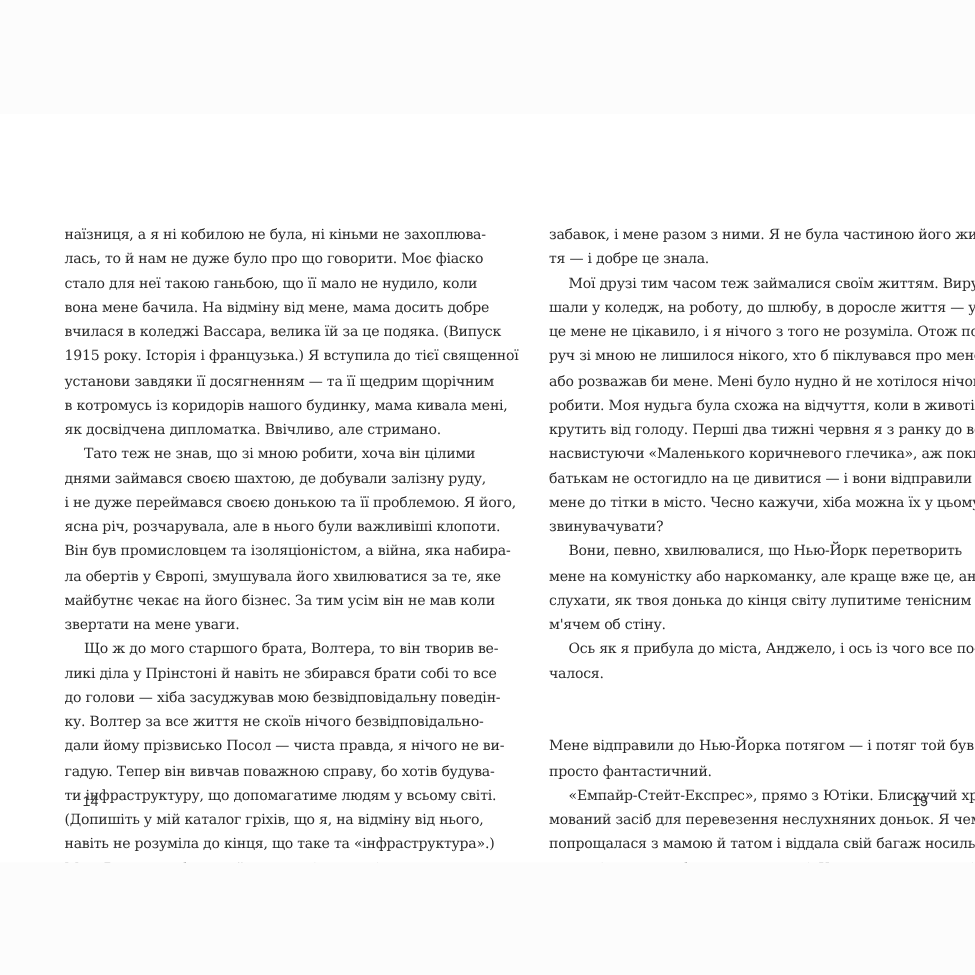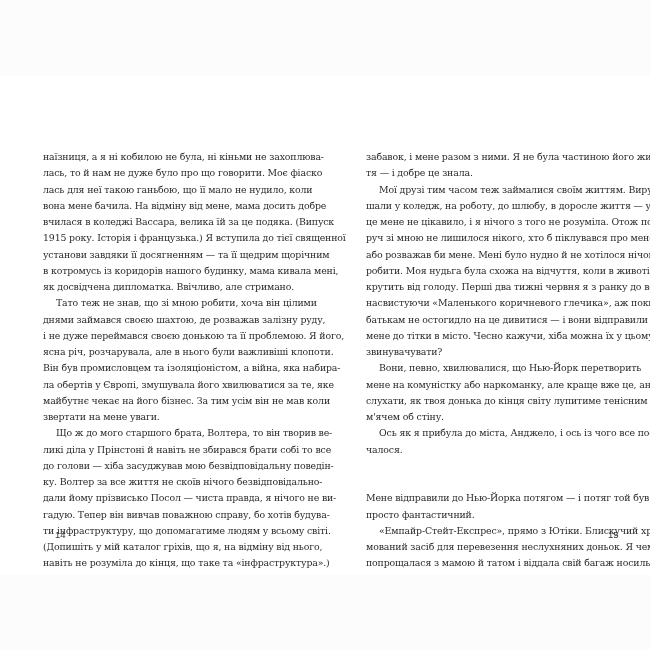--- a/index.html
+++ b/index.html
@@ -42,29 +42,29 @@
     .page-num.right { left: 608px; }
   </style>
 </head>
 <body>
 
 <div class="band-top"></div>
 
 <div class="page left" id="left-page">
     <span class="line">наїзниця, а я ні кобилою не була, ні кіньми не захоплюва-</span>
     <span class="line">лась, то й нам не дуже було про що говорити. Моє фіаско</span>
-    <span class="line">лась для неї такою ганьбою, що її мало не нудило, коли</span>
+    <span class="line">стало для неї такою ганьбою, що її мало не нудило, коли</span>
     <span class="line">вона мене бачила. На відміну від мене, мама досить добре</span>
     <span class="line">вчилася в коледжі Вассара, велика їй за це подяка. (Випуск</span>
     <span class="line">1915 року. Історія і французька.) Я вступила до тієї священної</span>
     <span class="line">установи завдяки її досягненням — та її щедрим щорічним</span>
     <span class="line">в котромусь із коридорів нашого будинку, мама кивала мені,</span>
     <span class="line last">як досвідчена дипломатка. Ввічливо, але стримано.</span>
     <span class="line indent">Тато теж не знав, що зі мною робити, хоча він цілими</span>
-    <span class="line">днями займався своєю шахтою, де розважав залізну руду,</span>
+    <span class="line">днями займався своєю шахтою, де добували залізну руду,</span>
     <span class="line">і не дуже переймався своєю донькою та її проблемою. Я його,</span>
     <span class="line">ясна річ, розчарувала, але в нього були важливіші клопоти.</span>
     <span class="line">Він був промисловцем та ізоляціоністом, а війна, яка набира-</span>
     <span class="line">ла обертів у Європі, змушувала його хвилюватися за те, яке</span>
     <span class="line">майбутнє чекає на його бізнес. За тим усім він не мав коли</span>
     <span class="line last">звертати на мене уваги.</span>
     <span class="line indent">Що ж до мого старшого брата, Волтера, то він творив ве-</span>
     <span class="line">ликі діла у Прінстоні й навіть не збирався брати собі то все</span>
     <span class="line">до голови — хіба засуджував мою безвідповідальну поведін-</span>
     <span class="line">ку. Волтер за все життя не скоїв нічого безвідповідально-</span>

